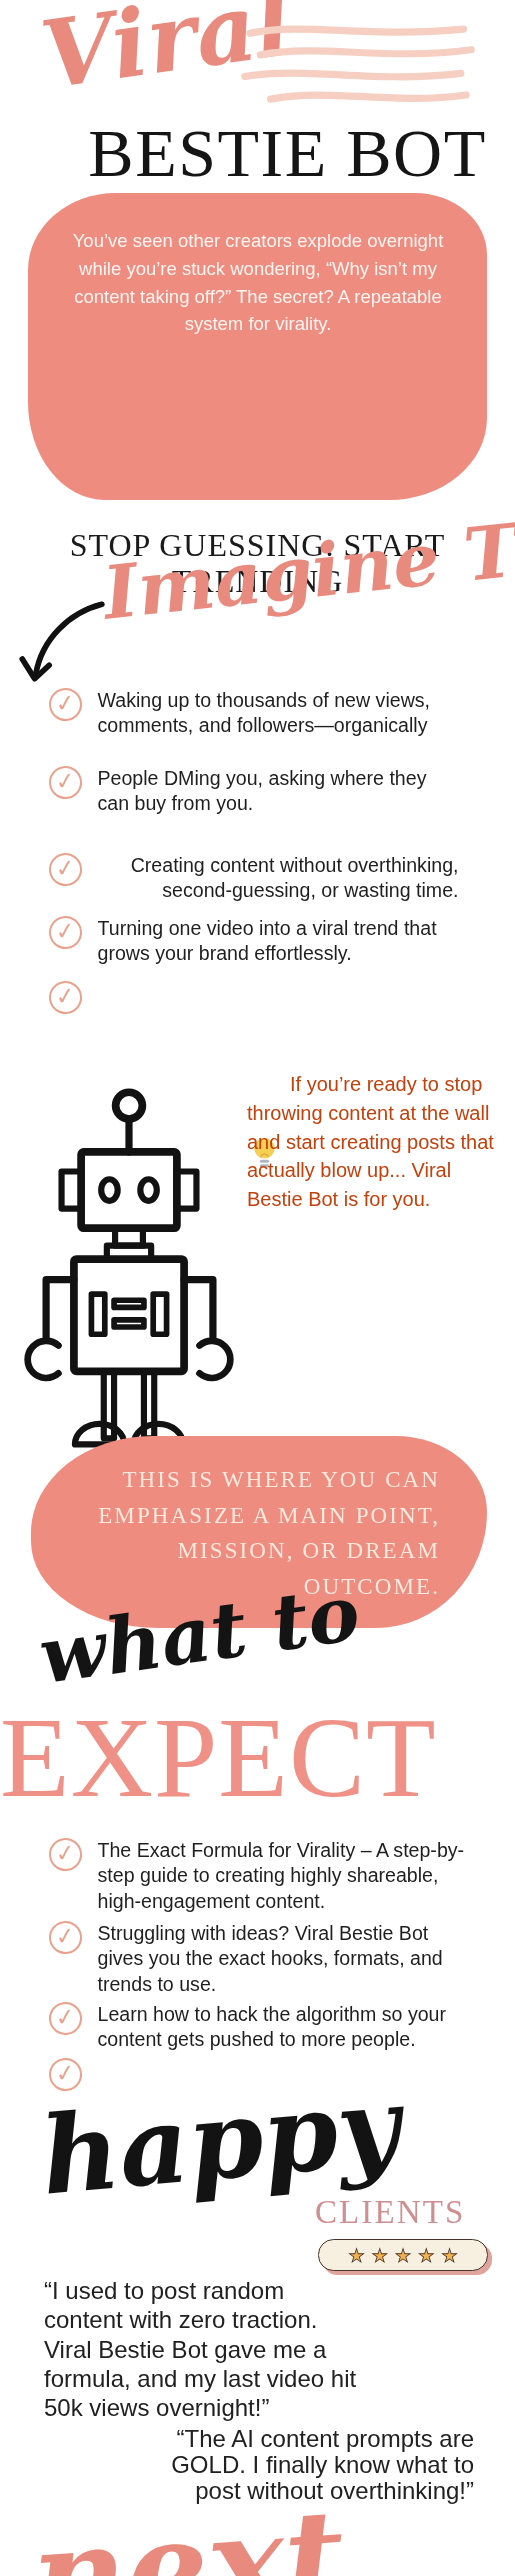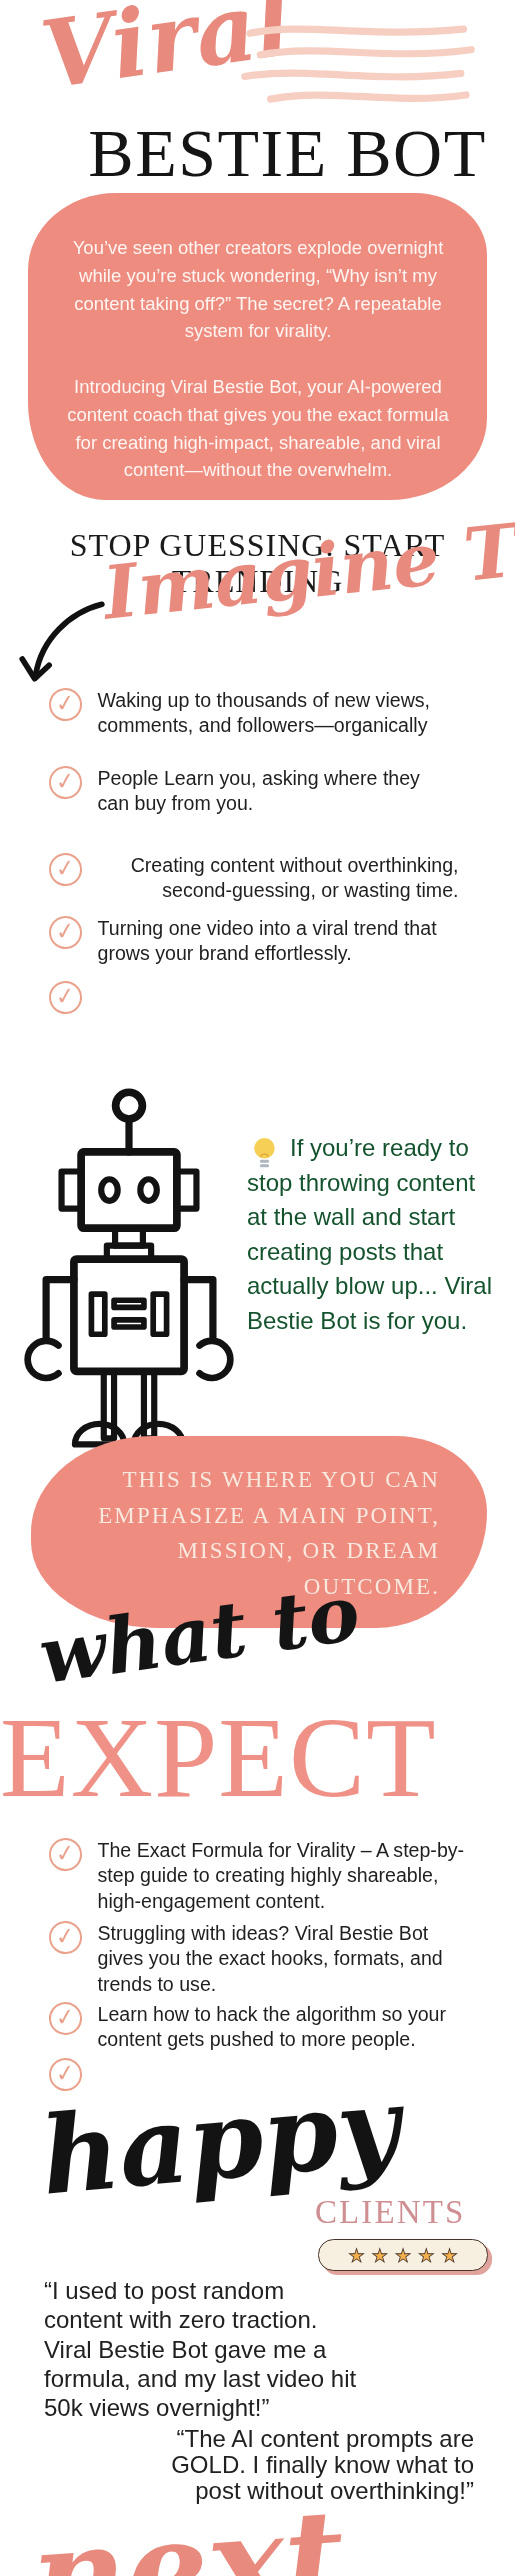--- a/index.html
+++ b/index.html
@@ -10,39 +10,39 @@
   .serif{font-family:"Liberation Serif", serif;font-weight:400;line-height:1.08;}
   .pre{white-space:pre-line;}
 
   
   .viral-script{left:36px;top:10.3px;font-size:93px;color:#e88a7d;transform:rotate(-8deg);transform-origin:left top;}
   .bestie-bot{left:0;top:117px;width:515px;text-align:center;font-size:68px;letter-spacing:1.5px;color:#151515;margin-left:30px;}
 
   
   .intro-blob{left:28px;top:193px;width:459px;height:307px;background:#ee8c80;
       border-radius:88px 72px 98px 77px / 77px 62px 82px 98px;}
-  .intro-text{left:62px;top:227px;width:392px;text-align:center;font-size:18.5px;line-height:1.5;color:#fdf5f1;margin-top:7px;}
+  .intro-text{left:62px;top:227px;width:392px;text-align:center;font-size:18.5px;line-height:1.5;color:#fdf5f1;}
   .intro-text p{margin:0 0 28px 0;}
 
   
   .stop-heading{left:0;top:508px;width:515px;text-align:center;font-size:32px;letter-spacing:1px;color:#1a1a1a;line-height:1.12;margin-top:20px;}
   .imagine-script{left:100px;top:557px;font-size:73px;color:#e88a7d;transform:rotate(-6deg);transform-origin:left top;white-space:nowrap;}
   .arrow-svg{left:14.4px;top:597px;}
 
   
   .check-item{position:absolute;display:flex;align-items:flex-start;gap:15.5px;}
   .circle-check{flex:0 0 auto;width:29px;height:29px;border:2.1px solid #eaa28d;border-radius:50%;
       color:#eaa28d;font-size:23px;line-height:27px;text-align:center;transform:rotate(-8deg);
       font-family:"DejaVu Sans",sans-serif;}
   .check-text{font-size:19.6px;line-height:1.3;color:#1f1f1f;}
   .tall .check-text{line-height:1.85;}
 
   
   .robot-svg{left:13px;top:1084px;}
-  .callout{left:247px;top:1131px;width:247px;font-size:24px;line-height:1.44;color:#14532d;text-indent:43px;}
+  .callout{left:247px;top:1070px;width:247px;font-size:20px;line-height:1.44;color:#c2410c;text-indent:43px;}
   .bulb-svg{left:250px;top:1136px;}
 
   
   .emph-box{left:31px;top:1436px;width:456px;height:192px;background:#ee8c80;
       border-radius:124px 93px 113px 129px / 98px 77px 118px 88px;}
   .emph-text{left:77px;top:1462px;width:363px;text-align:right;font-size:23px;letter-spacing:2.1px;
       line-height:1.55;color:#f8e9df;}
 
   
   .expect-serif{left:0;top:1696px;width:427px;text-align:center;font-size:114px;color:#ef9186;letter-spacing:1px;z-index:1;}
@@ -73,37 +73,36 @@
       <path d="M45,62 C165,40 285,74 455,52"></path>
       <path d="M15,104 C135,84 265,118 435,98"></path>
       <path d="M65,148 C185,126 305,160 445,140"></path>
     </g>
   </svg>
   <div class="abs bestie-bot serif">BESTIE BOT</div>
 
   <div class="abs intro-blob"></div>
   <div class="abs intro-text">
     <p>You’ve seen other creators explode overnight while you’re stuck wondering, “Why isn’t my content taking off?” The secret? A repeatable system for virality.</p>
-    <p>Introducing Viral Bestie Bot, your AI-powered content coach that gives you the exact formula for creating high-impact, shareable, and viral content—without the overwhelm.</p>
   </div>
 
   <div class="abs stop-heading serif">STOP GUESSING. START TRENDING</div>
   <svg class="abs arrow-svg" width="93" height="88" viewBox="0 0 180 170">
     <path d="M170,14 C108,30 54,80 42,150" stroke="#111" stroke-width="11" fill="none" stroke-linecap="round"></path>
     <path d="M16,120 L40,158 L68,132" stroke="#111" stroke-width="11" fill="none" stroke-linecap="round" stroke-linejoin="round"></path>
   </svg>
   <div class="abs imagine-script script">Imagine This</div>
 
   <div class="check-item" style="left:49px;top:688px;">
     <span class="circle-check">✓</span>
     <span class="check-text" style="width:361px;">Waking up to thousands of new views, comments, and followers—organically</span>
   </div>
   <div class="check-item" style="left:49px;top:766px;">
     <span class="circle-check">✓</span>
-    <span class="check-text" style="width:350px;">People Learn you, asking where they can buy from you.</span>
+    <span class="check-text" style="width:350px;">People DMing you, asking where they can buy from you.</span>
   </div>
   <div class="check-item" style="left:49px;top:853px;">
     <span class="circle-check">✓</span>
     <span class="check-text" style="width:361px;text-align:right;">Creating content without overthinking, second-guessing, or wasting time.</span>
   </div>
   <div class="check-item" style="left:49px;top:916px;">
     <span class="circle-check">✓</span>
     <span class="check-text" style="width:361px;">Turning one video into a viral trend that grows your brand effortlessly.</span>
   </div>
   <div class="check-item tall" style="left:49px;top:981px;">

